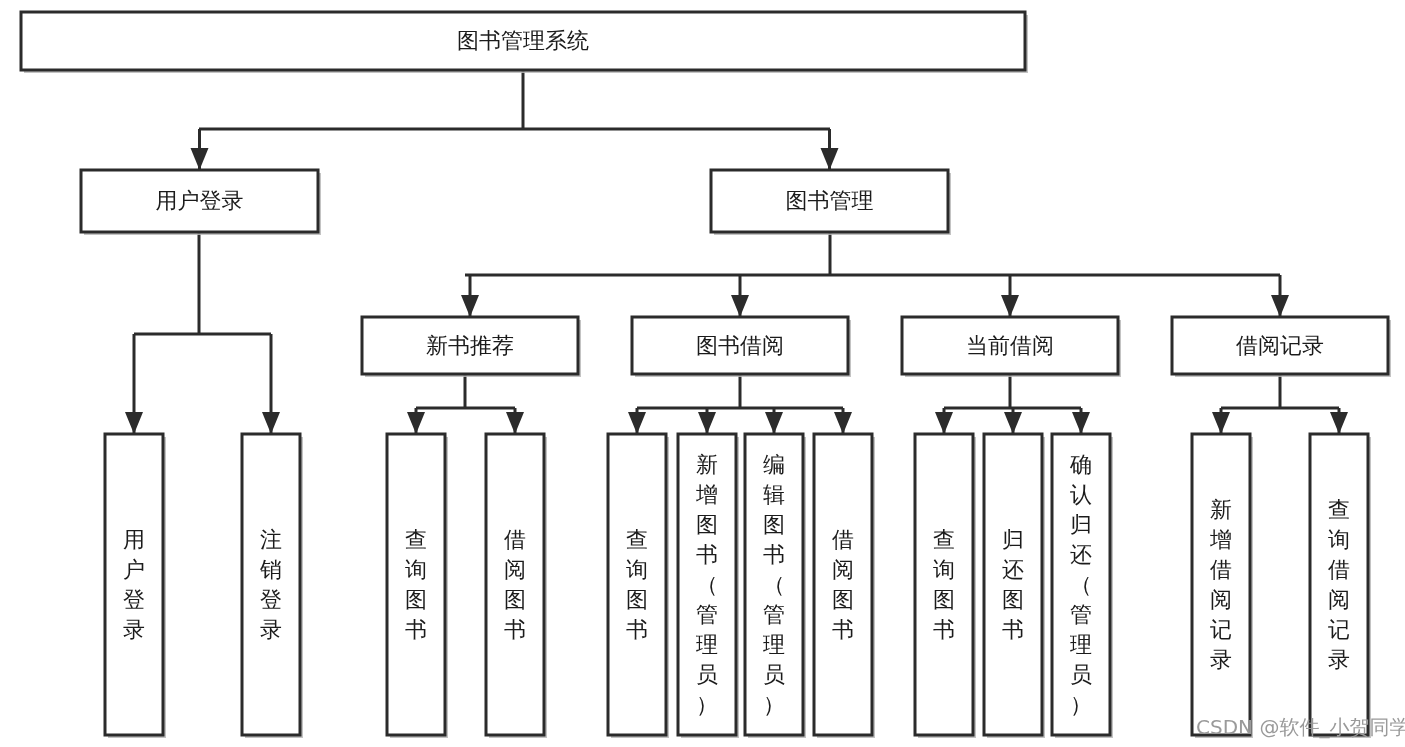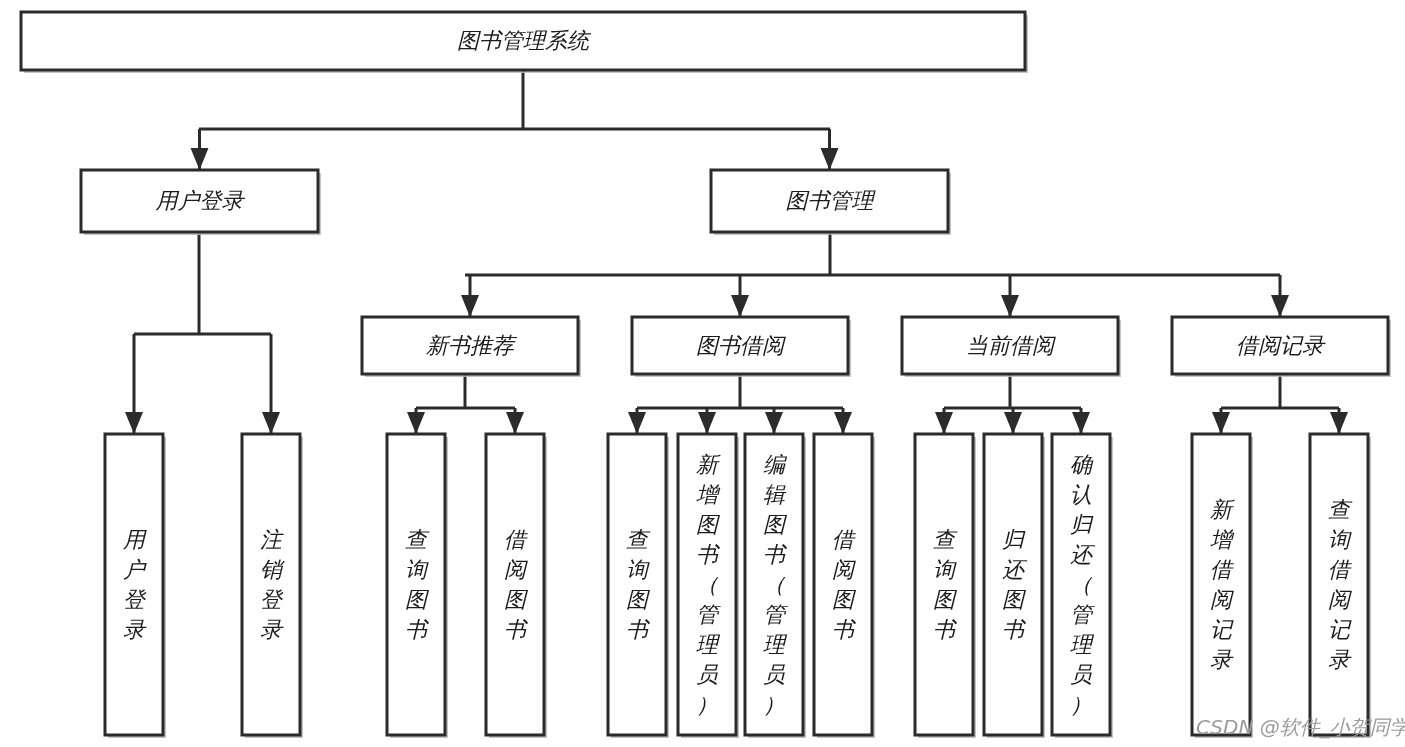--- a/index.html
+++ b/index.html
@@ -13,21 +13,20 @@
     height: 747px;
     position: relative;
     overflow: hidden;
     font-family: "DejaVu Sans", "Liberation Sans", sans-serif;
   }
   #diagram-root {
     position: absolute;
     left: 0; top: 0;
     width: 1405px;
     height: 747px;
-    font-style: italic;
   }
   svg.diagram-canvas {
     display: block;
     width: 1405px;
     height: 747px;
   }
   .node-box {
     fill: #ffffff;
     stroke: #2b2b2b;
     stroke-width: 3;

